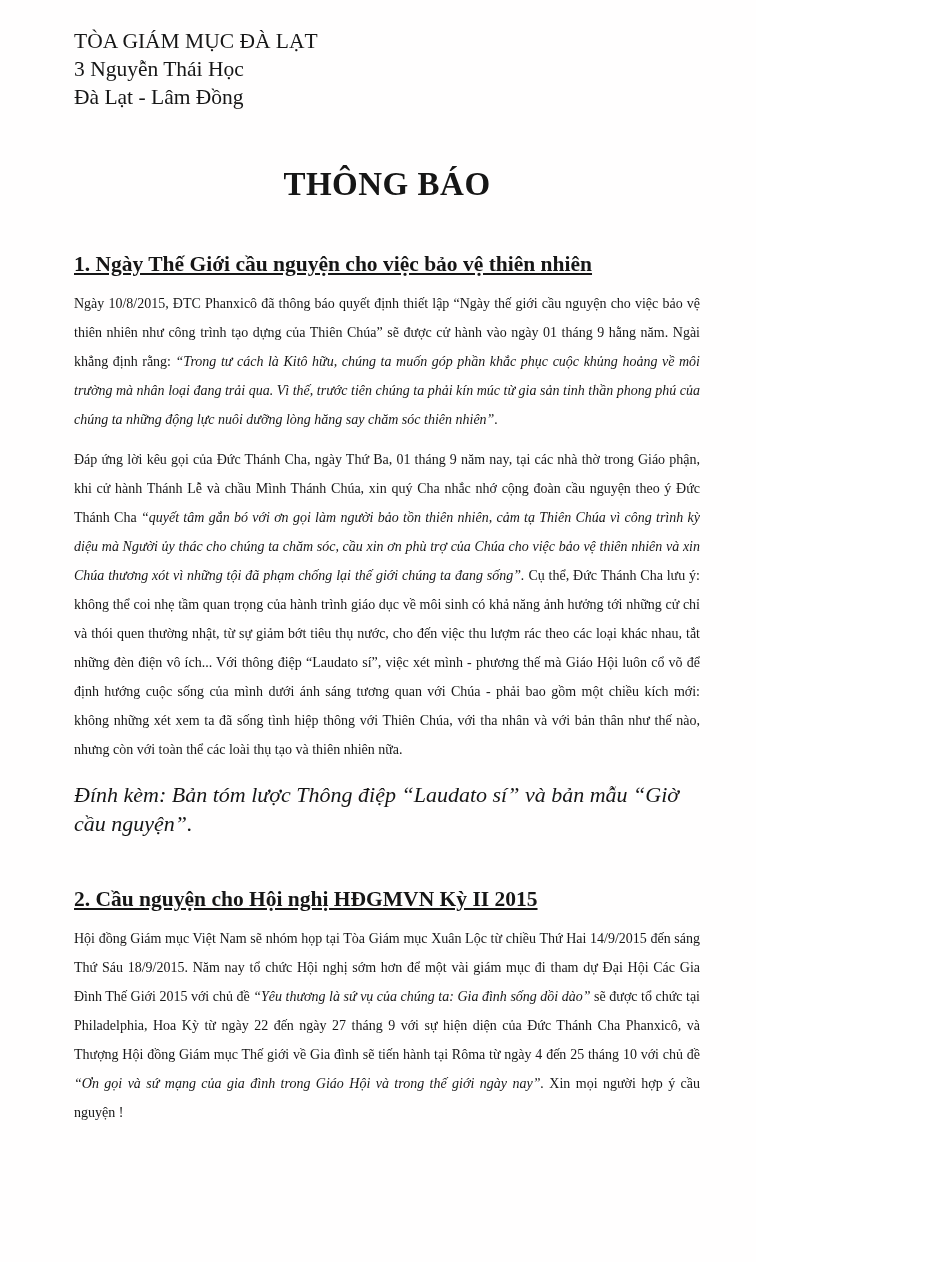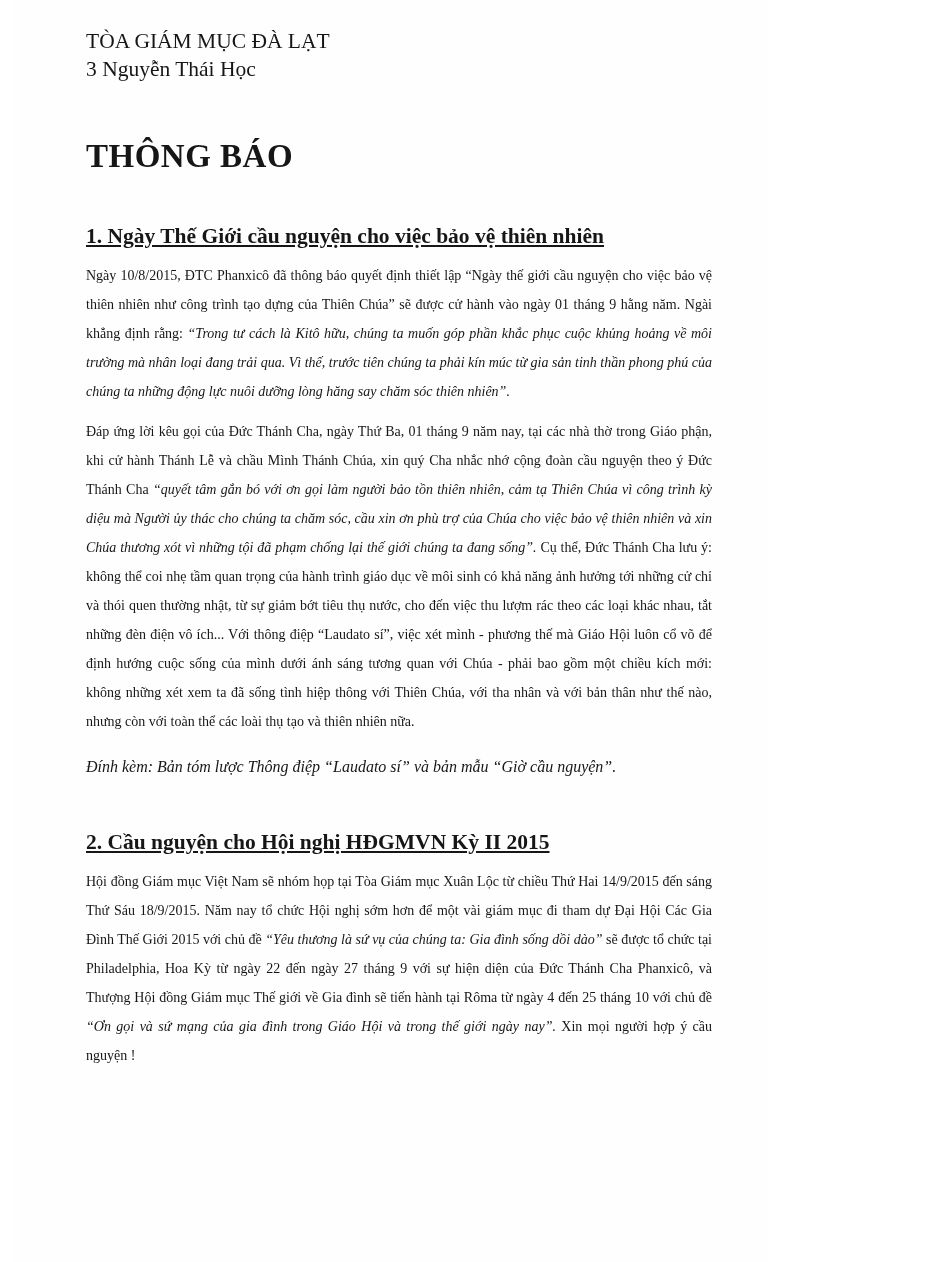--- a/index.html
+++ b/index.html
@@ -10,64 +10,64 @@
   .page {
     position: relative;
     width: 756px;
     height: 1262px;
     box-sizing: border-box;
     background: #fffefe;
     color: #161616;
     font-family: "Liberation Serif", "DejaVu Serif", serif;
     padding: 28px 56px 40px 74px;
     overflow: hidden;
-    margin-left: 12px;
   }
   .letterhead {
     font-size: 21.5px;
     line-height: 1.3;
   }
   .letterhead div {
     white-space: nowrap;
   }
   .doc-title {
-    text-align: left;
+    text-align: center;
     font-weight: bold;
     font-size: 33px;
     letter-spacing: 0.5px;
     margin: 54px 0 0 0;
   }
   .section-heading {
     font-weight: bold;
     font-size: 21.5px;
     margin: 48px 0 0 0;
     line-height: 1.25;
     text-decoration: underline;
   }
   p.body-par {
     font-size: 14px;
     line-height: 29px;
     text-align: justify;
     margin: 11px 0 0 0;
   }
   p.attachment {
-    font-size: 16px;
+    font-size: 22px;
     line-height: 29px;
     margin: 16px 0 0 0;
   }
   .i { font-style: italic; }
 </style>
 </head>
 <body>
 
 <div class="page">
 
   <div class="letterhead">
     <div>TÒA GIÁM MỤC ĐÀ LẠT</div>
     <div>3 Nguyễn Thái Học</div>
+    <div>Đà Lạt - Lâm Đồng</div>
   </div>
 
   <div class="doc-title">THÔNG BÁO</div>
 
   <div class="section-heading">1. Ngày Thế Giới cầu nguyện cho việc bảo vệ thiên nhiên</div>
 
   <p class="body-par"><span>Ngày 10/8/2015, ĐTC Phanxicô đã thông báo quyết định thiết lập “Ngày thế giới cầu nguyện cho việc bảo vệ thiên nhiên như công trình tạo dựng của Thiên Chúa” sẽ được cử hành vào ngày 01 tháng 9 hằng năm. Ngài khẳng định rằng: </span><span class="i">“Trong tư cách là Kitô hữu, chúng ta muốn góp phần khắc phục cuộc khủng hoảng về môi trường mà nhân loại đang trải qua. Vì thế, trước tiên chúng ta phải kín múc từ gia sản tinh thần phong phú của chúng ta những động lực nuôi dưỡng lòng hăng say chăm sóc thiên nhiên”.</span></p>
 
   <p class="body-par"><span>Đáp ứng lời kêu gọi của Đức Thánh Cha, ngày Thứ Ba, 01 tháng 9 năm nay, tại các nhà thờ trong Giáo phận, khi cử hành Thánh Lễ và chầu Mình Thánh Chúa, xin quý Cha nhắc nhớ cộng đoàn cầu nguyện theo ý Đức Thánh Cha </span><span class="i">“quyết tâm gắn bó với ơn gọi làm người bảo tồn thiên nhiên, cảm tạ Thiên Chúa vì công trình kỳ diệu mà Người ủy thác cho chúng ta chăm sóc, cầu xin ơn phù trợ của Chúa cho việc bảo vệ thiên nhiên và xin Chúa thương xót vì những tội đã phạm chống lại thế giới chúng ta đang sống”.</span><span> Cụ thể, Đức Thánh Cha lưu ý: không thể coi nhẹ tầm quan trọng của hành trình giáo dục về môi sinh có khả năng ảnh hưởng tới những cử chỉ và thói quen thường nhật, từ sự giảm bớt tiêu thụ nước, cho đến việc thu lượm rác theo các loại khác nhau, tắt những đèn điện vô ích... Với thông điệp “Laudato sí”, việc xét mình - phương thế mà Giáo Hội luôn cổ võ để định hướng cuộc sống của mình dưới ánh sáng tương quan với Chúa - phải bao gồm một chiều kích mới: không những xét xem ta đã sống tình hiệp thông với Thiên Chúa, với tha nhân và với bản thân như thế nào, nhưng còn với toàn thể các loài thụ tạo và thiên nhiên nữa.</span></p>
 

